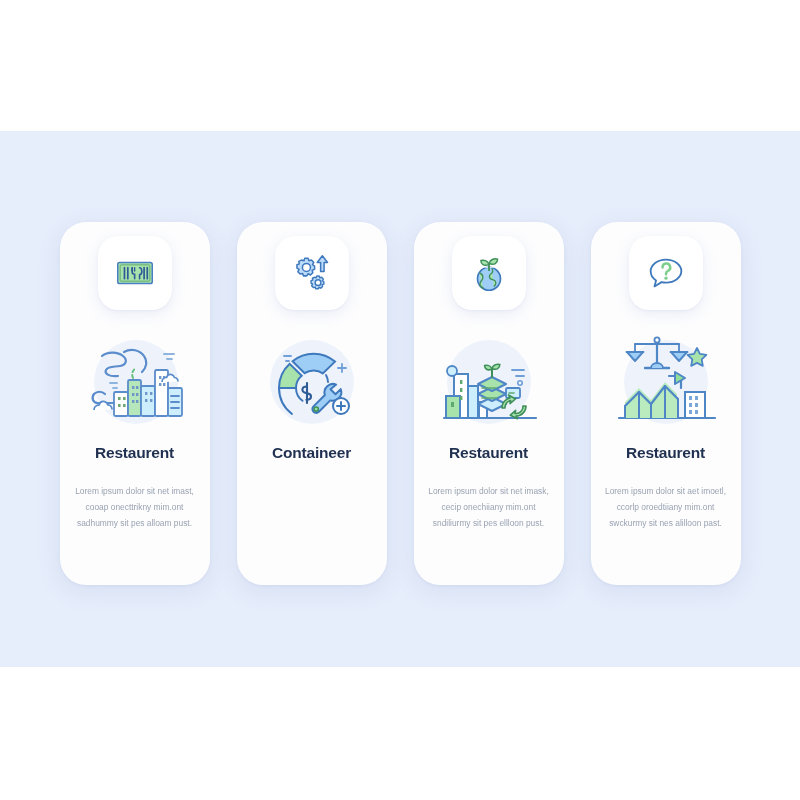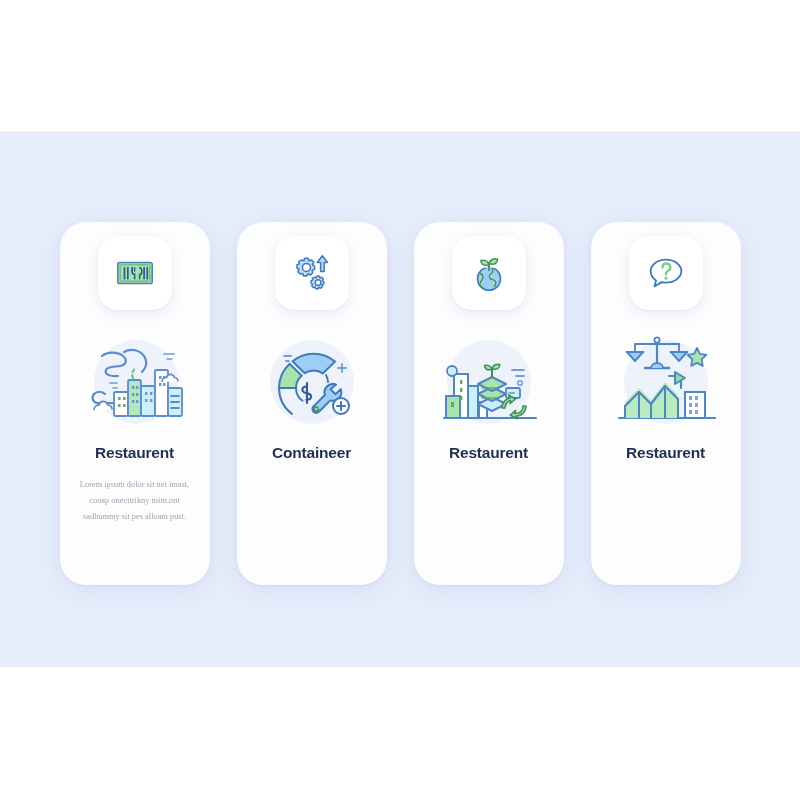--- a/index.html
+++ b/index.html
@@ -55,28 +55,27 @@
     margin-top: 10px;
     font-size: 15.5px;
     font-weight: bold;
     color: #1f3050;
     letter-spacing: -0.2px;
     text-align: center;
     line-height: 1.2;
   }
 
   .card-body {
-    margin-top: 14px;
+    margin-top: 20px;
     width: 126px;
     font-size: 8.4px;
     line-height: 1.95;
     color: #9aa3b2;
     text-align: center;
     font-weight: normal;
-    font-family: Liberation Serif, serif;
   }
 </style>
 </head>
 <body>
 
 <div id="stage">
 
   <div id="band"></div>
 
   <div id="cards">
@@ -247,20 +246,21 @@
           <circle cx="22" cy="45" r="5" fill="#cdeffd" stroke="#4f86c6" stroke-width="1.8"></circle>
           <g stroke="#6f9fd8" stroke-width="1.8" stroke-linecap="round">
             <line x1="82" y1="44" x2="94" y2="44"></line>
             <line x1="86" y1="50" x2="94" y2="50"></line>
           </g>
           <circle cx="90" cy="57" r="2.2" fill="none" stroke="#6f9fd8" stroke-width="1.6"></circle>
         </svg>
       </div>
 
       <div class="card-title">Restaurent</div>
+      <div class="card-body">Lorem ipsum dolor sit net imask, cecip onechiiany mim.ont sndiliurmy sit pes ellloon pust.</div>
     </div>
 
     <div class="card">
       <div class="icon-tile">
         <svg viewBox="0 0 48 48">
           <path d="M24 10c8.8 0 16 5.4 16 12s-7.2 12-16 12c-1.6 0-3.2-.2-4.6-.5L12 38l1.6-6.2C10.2 29.6 8 26 8 22c0-6.6 7.2-12 16-12z" fill="#ffffff" stroke="#3f79bd" stroke-width="1.9" stroke-linejoin="round"></path>
           <path d="M20.4 18.2a4 4 0 1 1 5.6 3.6c-1.2.6-2 1.5-2 3v.6" fill="none" stroke="#7dcf8c" stroke-width="2.6" stroke-linecap="round"></path>
           <circle cx="24" cy="29.4" r="1.7" fill="#7dcf8c"></circle>
         </svg>
       </div>
@@ -294,16 +294,17 @@
               <rect x="88" y="70" width="3" height="4"></rect>
             <rect x="82" y="77" width="3" height="4"></rect>
               <rect x="88" y="77" width="3" height="4"></rect>
             <rect x="82" y="84" width="3" height="4"></rect>
               <rect x="88" y="84" width="3" height="4"></rect>
           </g>
         </svg>
       </div>
 
       <div class="card-title">Restaurent</div>
+      <div class="card-body">Lorem ipsum dolor sit aet imoetl, ccorlp oroedtiiany mim.ont swckurmy sit nes alilloon past.</div>
     </div>
 
   </div>
 </div>
 
 </body></html>

